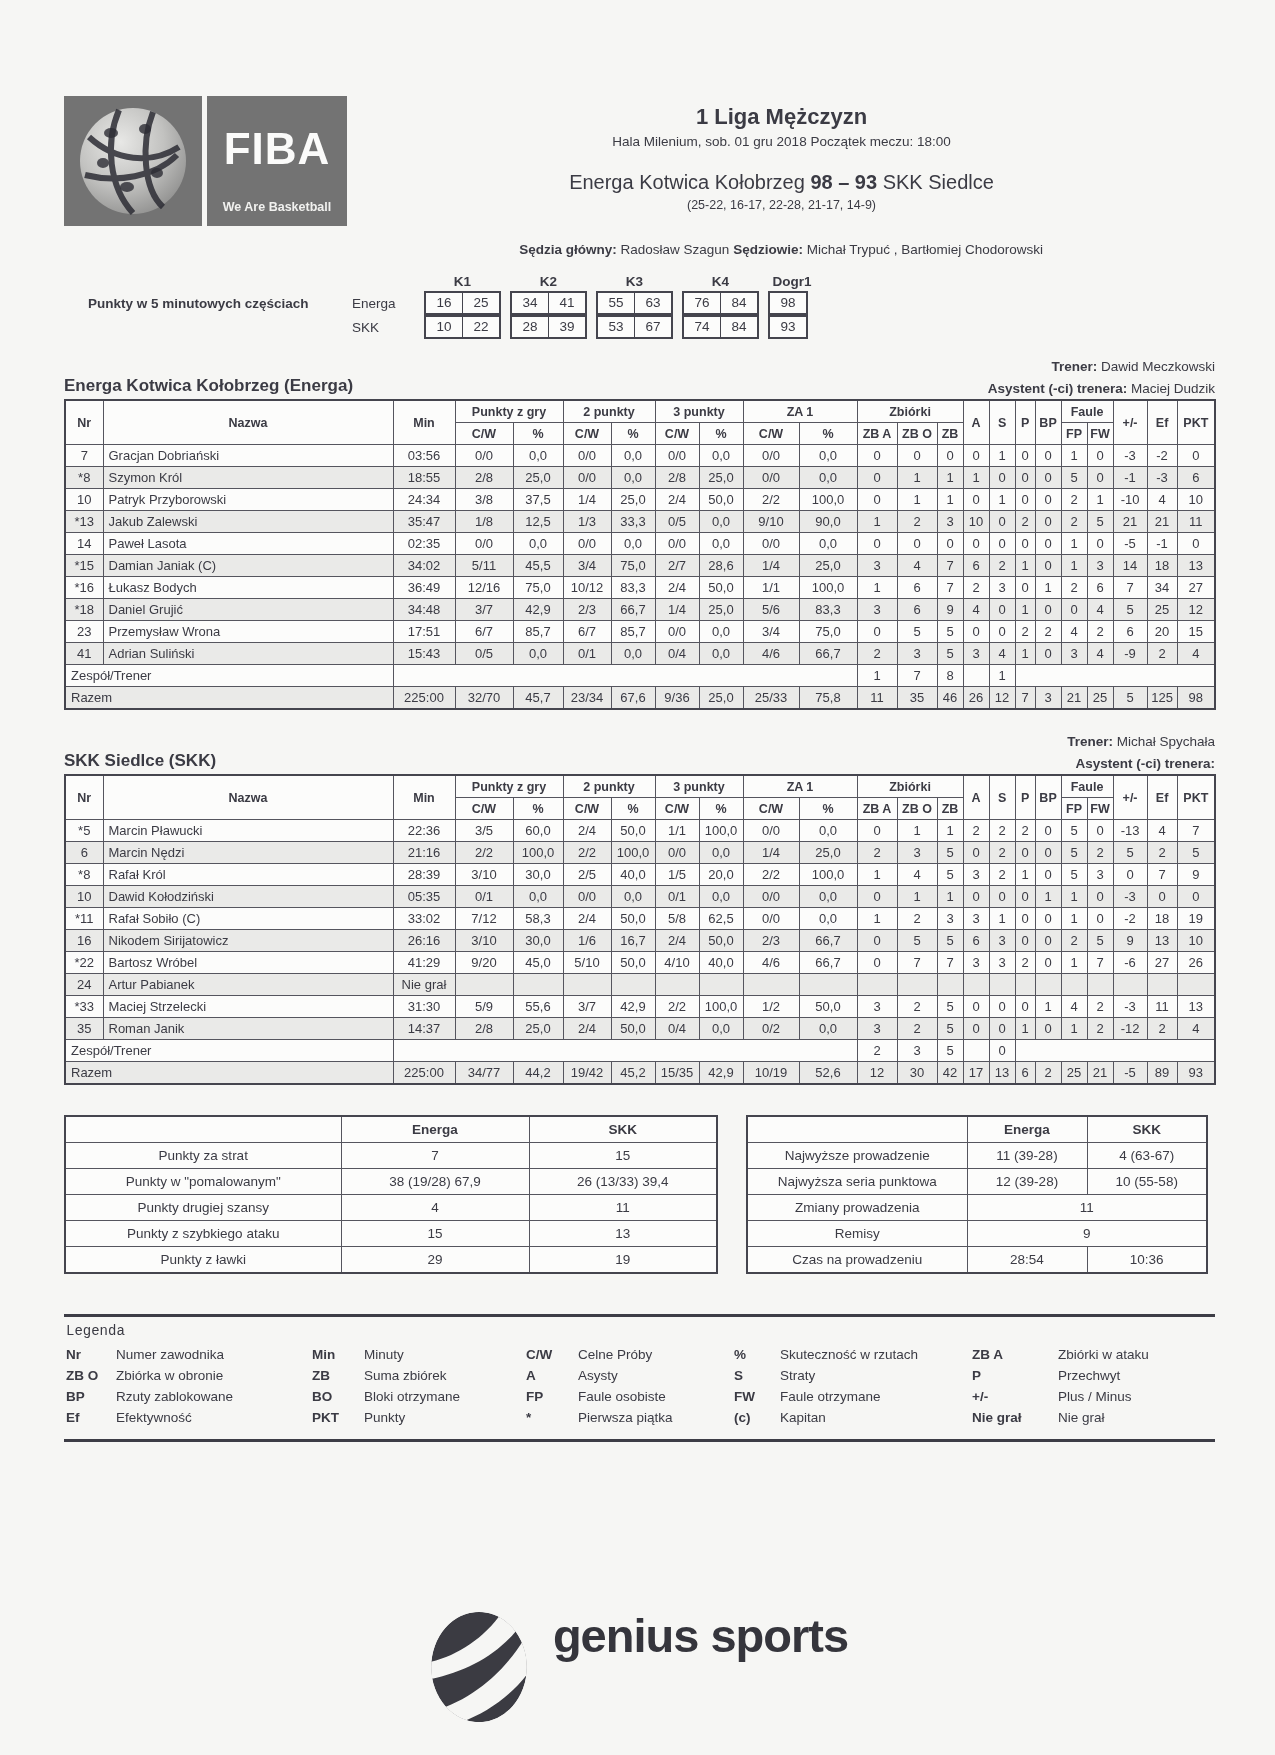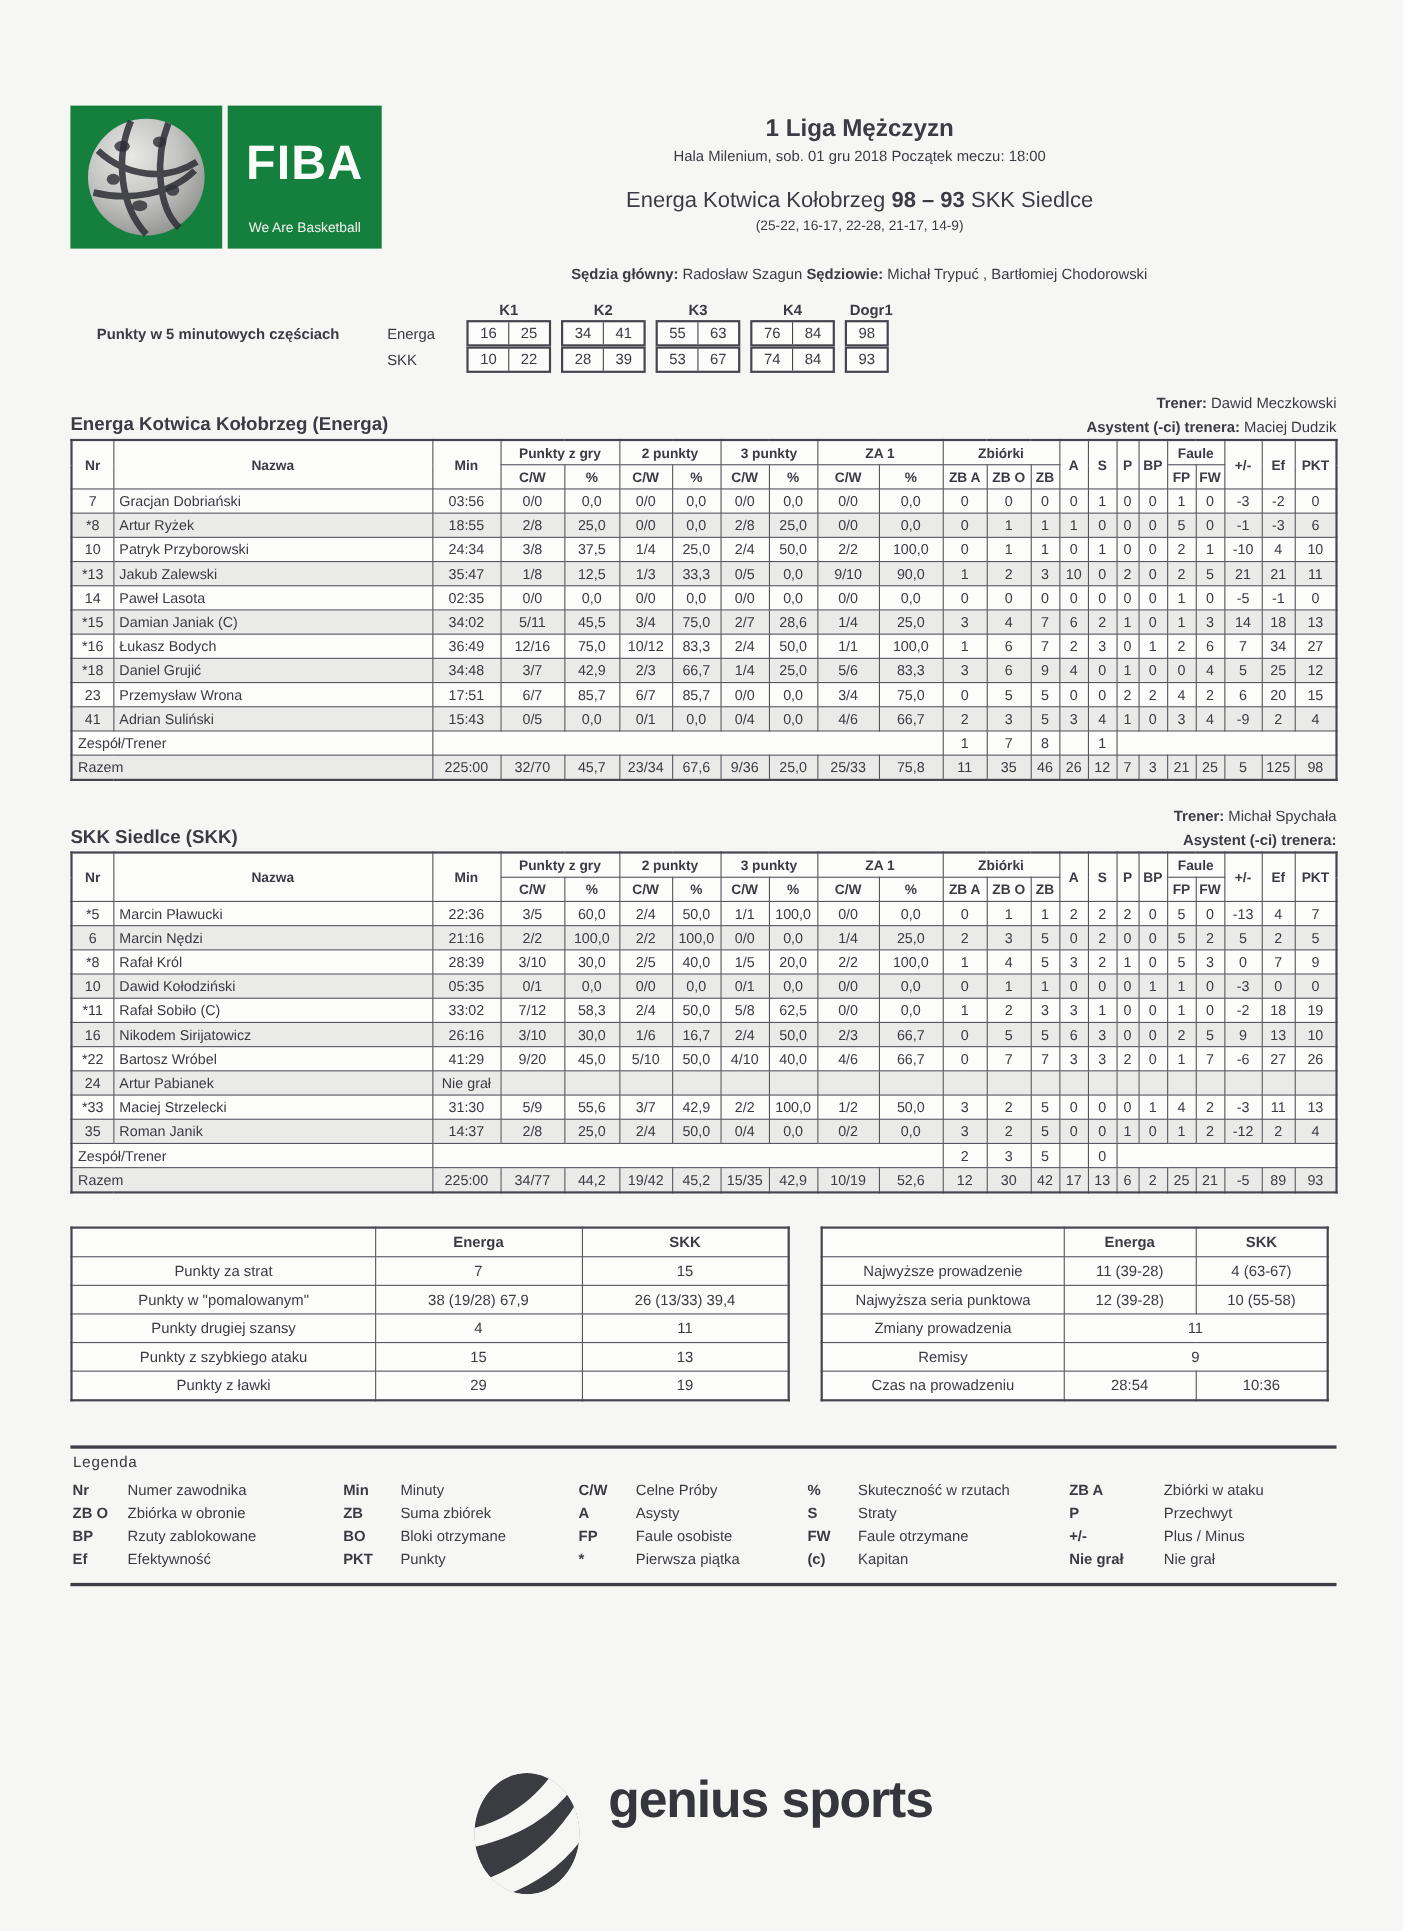--- a/index.html
+++ b/index.html
@@ -8,27 +8,27 @@
     background:#f6f6f4;
     color:#3b3b44;
     font-family:"Liberation Sans", sans-serif;
     overflow:hidden;
     position:relative;
   }
   .page{padding:96px 60px 0 64px;}
   
   .hdr{display:flex;align-items:flex-start;}
   .fiba-logo{display:flex;gap:5px;flex:0 0 284px;}
-  .fiba-ball,.fiba-word{background:#15803d;height:130px;}
+  .fiba-ball,.fiba-word{background:#737373;height:130px;}
   .fiba-ball{width:138px;display:flex;align-items:center;justify-content:center;}
   .fiba-word{width:140px;position:relative;}
   .fiba-word .fw-text{position:absolute;top:28px;left:0;right:0;text-align:center;
     color:#fbfbfa;font-weight:bold;font-size:44px;letter-spacing:1px;}
   .fiba-word .fw-tag{position:absolute;bottom:12px;left:0;right:0;text-align:center;
-    color:#f1f1ef;font-size:12.5px;font-weight:normal;}
+    color:#f1f1ef;font-size:12.5px;font-weight:bold;}
   .hdr-center{flex:1 1 auto;text-align:center;padding-top:8px;}
   .league{font-size:22px;font-weight:bold;}
   .venue{font-size:13.5px;margin-top:4px;}
   .matchline{font-size:20px;margin-top:22px;}
   .matchline .score{font-weight:bold;}
   .partials{font-size:12.5px;margin-top:4px;}
   .hdr-right{flex:0 0 330px;text-align:right;padding-top:6px;}
   .stats-title{font-size:21px;font-weight:bold;margin-right:28px;margin-bottom:16px;}
   .meta-line{font-size:13.5px;line-height:1.65;}
   
@@ -312,21 +312,21 @@
           <td>0</td>
           <td>1</td>
           <td>0</td>
           <td>-3</td>
           <td>-2</td>
           <td>0</td>
         </tr>
 
         <tr>
           <td>*8</td>
-          <td class="l">Artur Ryżek</td>
+          <td class="l">Szymon Król</td>
           <td>18:55</td>
           <td>2/8</td>
           <td>25,0</td>
           <td>0/0</td>
           <td>0,0</td>
           <td>2/8</td>
           <td>25,0</td>
           <td>0/0</td>
           <td>0,0</td>
           <td>0</td>

